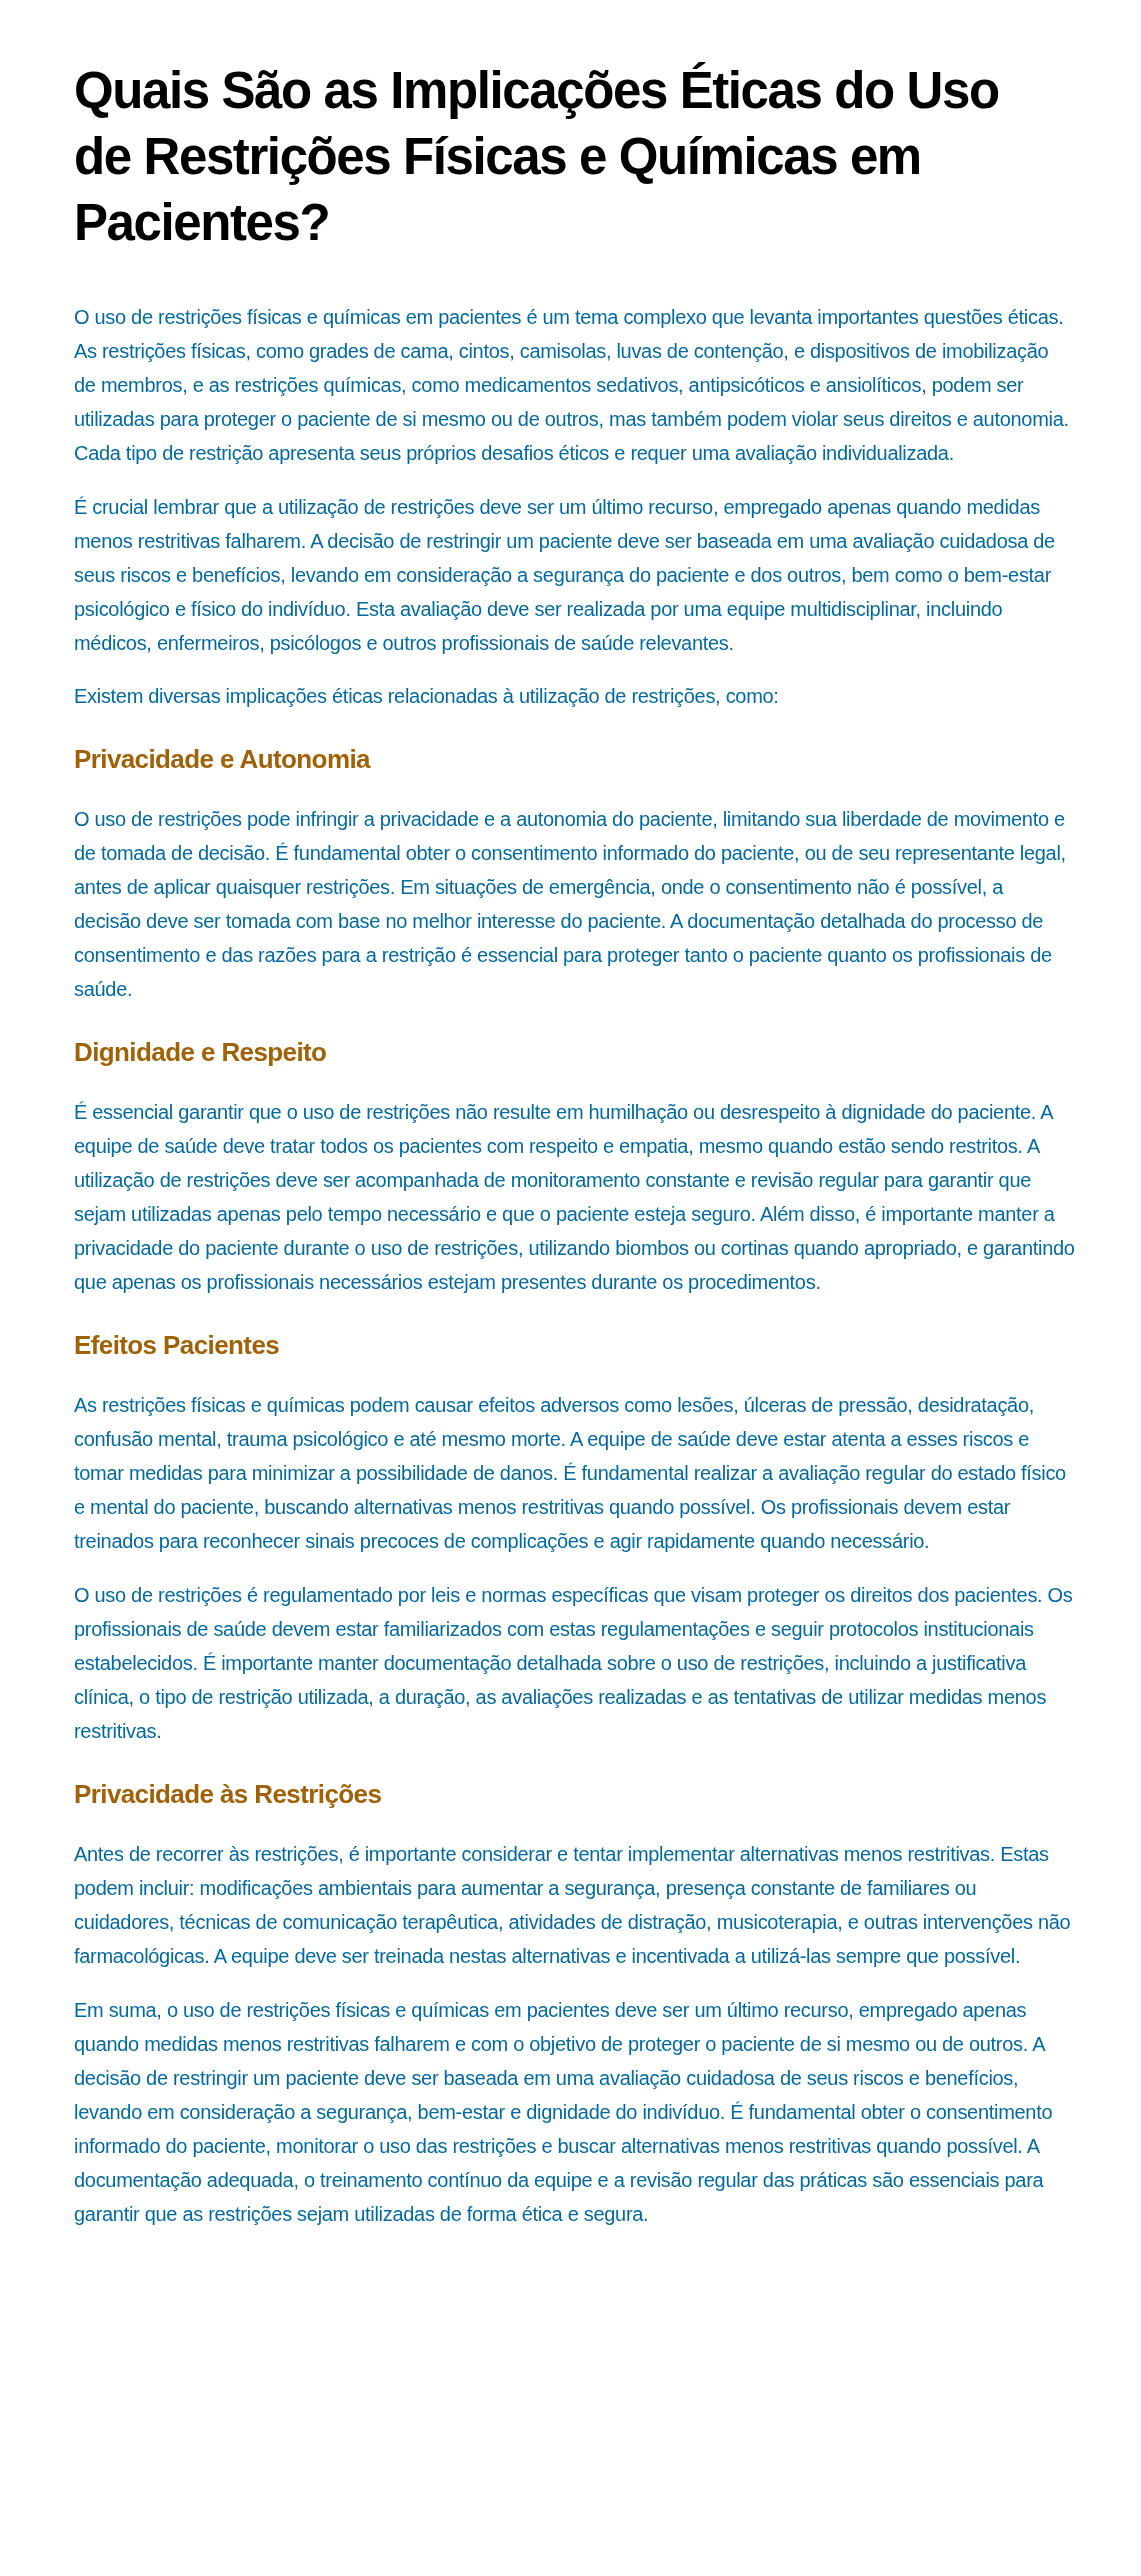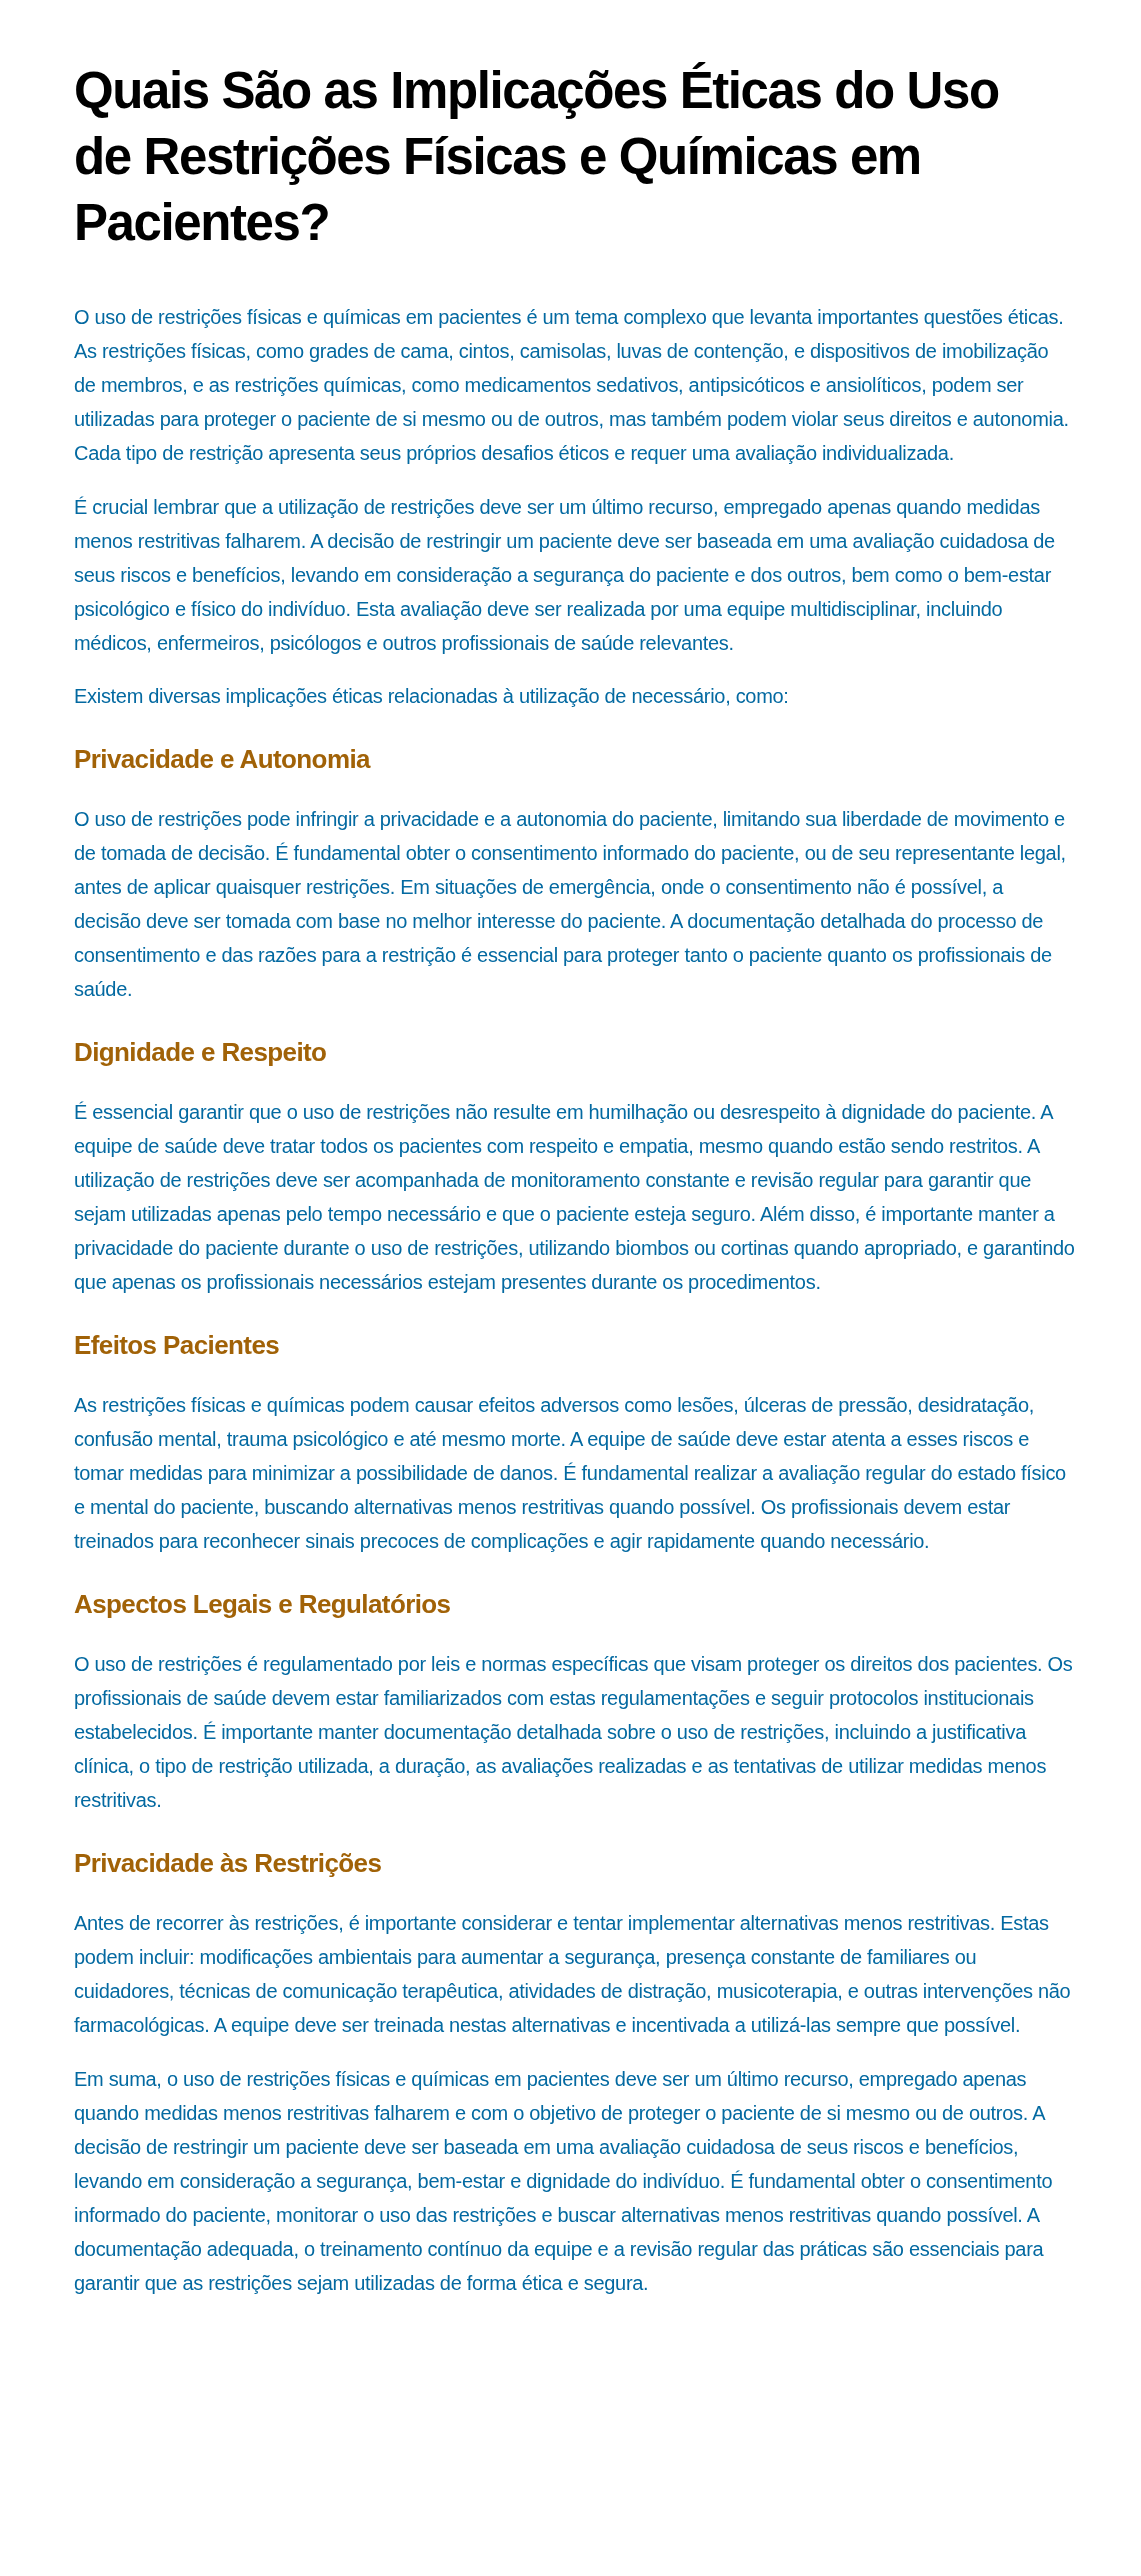--- a/index.html
+++ b/index.html
@@ -46,39 +46,38 @@
     }
   </style>
 </head>
 <body>
 
 <article class="article">
   <h1 class="page-title">Quais São as Implicações Éticas do Uso de Restrições Físicas e Químicas em Pacientes?</h1>
 
   <p class="para">O uso de restrições físicas e químicas em pacientes é um tema complexo que levanta importantes questões éticas. As restrições físicas, como grades de cama, cintos, camisolas, luvas de contenção, e dispositivos de imobilização de membros, e as restrições químicas, como medicamentos sedativos, antipsicóticos e ansiolíticos, podem ser utilizadas para proteger o paciente de si mesmo ou de outros, mas também podem violar seus direitos e autonomia. Cada tipo de restrição apresenta seus próprios desafios éticos e requer uma avaliação individualizada.</p>
   <p class="para">É crucial lembrar que a utilização de restrições deve ser um último recurso, empregado apenas quando medidas menos restritivas falharem. A decisão de restringir um paciente deve ser baseada em uma avaliação cuidadosa de seus riscos e benefícios, levando em consideração a segurança do paciente e dos outros, bem como o bem-estar psicológico e físico do indivíduo. Esta avaliação deve ser realizada por uma equipe multidisciplinar, incluindo médicos, enfermeiros, psicólogos e outros profissionais de saúde relevantes.</p>
-  <p class="para">Existem diversas implicações éticas relacionadas à utilização de necessário, como:</p>
+  <p class="para">Existem diversas implicações éticas relacionadas à utilização de restrições, como:</p>
 
   <section>
     <h2 class="section-heading">Privacidade e Autonomia</h2>
     <p class="para">O uso de restrições pode infringir a privacidade e a autonomia do paciente, limitando sua liberdade de movimento e de tomada de decisão. É fundamental obter o consentimento informado do paciente, ou de seu representante legal, antes de aplicar quaisquer restrições. Em situações de emergência, onde o consentimento não é possível, a decisão deve ser tomada com base no melhor interesse do paciente. A documentação detalhada do processo de consentimento e das razões para a restrição é essencial para proteger tanto o paciente quanto os profissionais de saúde.</p>
   </section>
 
   <section>
     <h2 class="section-heading">Dignidade e Respeito</h2>
     <p class="para">É essencial garantir que o uso de restrições não resulte em humilhação ou desrespeito à dignidade do paciente. A equipe de saúde deve tratar todos os pacientes com respeito e empatia, mesmo quando estão sendo restritos. A utilização de restrições deve ser acompanhada de monitoramento constante e revisão regular para garantir que sejam utilizadas apenas pelo tempo necessário e que o paciente esteja seguro. Além disso, é importante manter a privacidade do paciente durante o uso de restrições, utilizando biombos ou cortinas quando apropriado, e garantindo que apenas os profissionais necessários estejam presentes durante os procedimentos.</p>
   </section>
 
   <section>
     <h2 class="section-heading">Efeitos Pacientes</h2>
     <p class="para">As restrições físicas e químicas podem causar efeitos adversos como lesões, úlceras de pressão, desidratação, confusão mental, trauma psicológico e até mesmo morte. A equipe de saúde deve estar atenta a esses riscos e tomar medidas para minimizar a possibilidade de danos. É fundamental realizar a avaliação regular do estado físico e mental do paciente, buscando alternativas menos restritivas quando possível. Os profissionais devem estar treinados para reconhecer sinais precoces de complicações e agir rapidamente quando necessário.</p>
   </section>
 
   <section>
-    <h2 class="section-heading">Aspectos Legais e Regulatórios</h2>
     <p class="para">O uso de restrições é regulamentado por leis e normas específicas que visam proteger os direitos dos pacientes. Os profissionais de saúde devem estar familiarizados com estas regulamentações e seguir protocolos institucionais estabelecidos. É importante manter documentação detalhada sobre o uso de restrições, incluindo a justificativa clínica, o tipo de restrição utilizada, a duração, as avaliações realizadas e as tentativas de utilizar medidas menos restritivas.</p>
   </section>
 
   <section>
     <h2 class="section-heading">Privacidade às Restrições</h2>
     <p class="para">Antes de recorrer às restrições, é importante considerar e tentar implementar alternativas menos restritivas. Estas podem incluir: modificações ambientais para aumentar a segurança, presença constante de familiares ou cuidadores, técnicas de comunicação terapêutica, atividades de distração, musicoterapia, e outras intervenções não farmacológicas. A equipe deve ser treinada nestas alternativas e incentivada a utilizá-las sempre que possível.</p>
   </section>
 
   <p class="para">Em suma, o uso de restrições físicas e químicas em pacientes deve ser um último recurso, empregado apenas quando medidas menos restritivas falharem e com o objetivo de proteger o paciente de si mesmo ou de outros. A decisão de restringir um paciente deve ser baseada em uma avaliação cuidadosa de seus riscos e benefícios, levando em consideração a segurança, bem-estar e dignidade do indivíduo. É fundamental obter o consentimento informado do paciente, monitorar o uso das restrições e buscar alternativas menos restritivas quando possível. A documentação adequada, o treinamento contínuo da equipe e a revisão regular das práticas são essenciais para garantir que as restrições sejam utilizadas de forma ética e segura.</p>
 </article>

